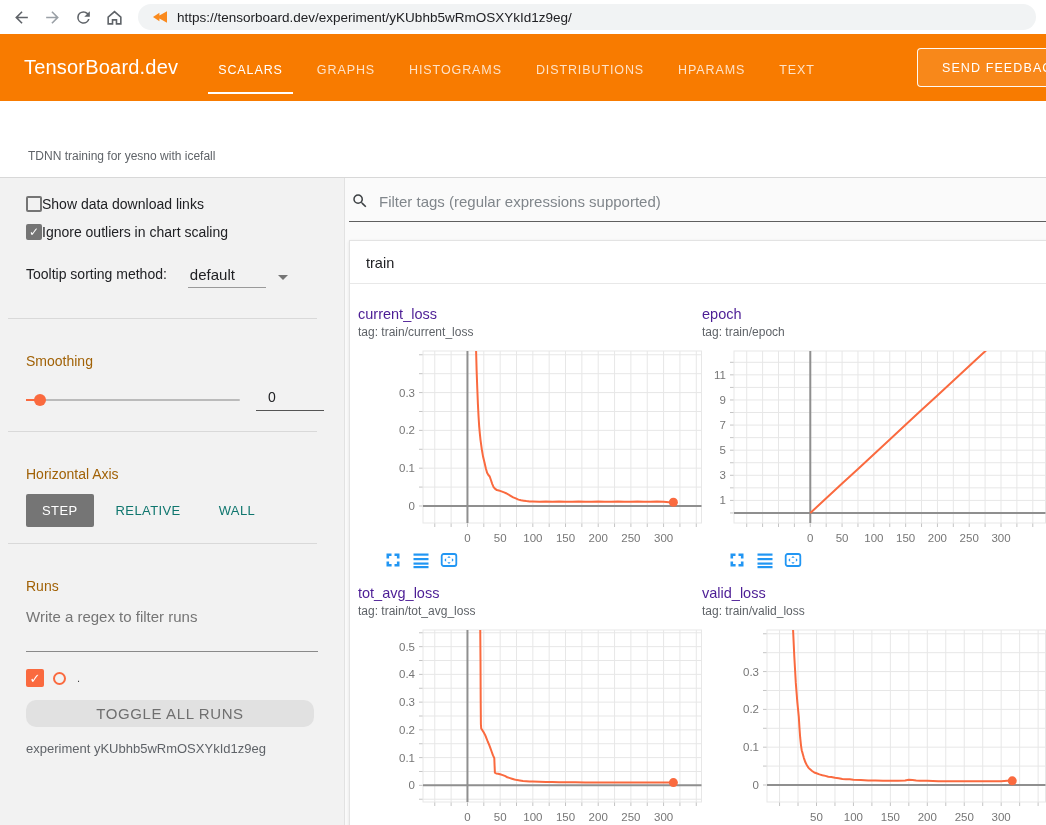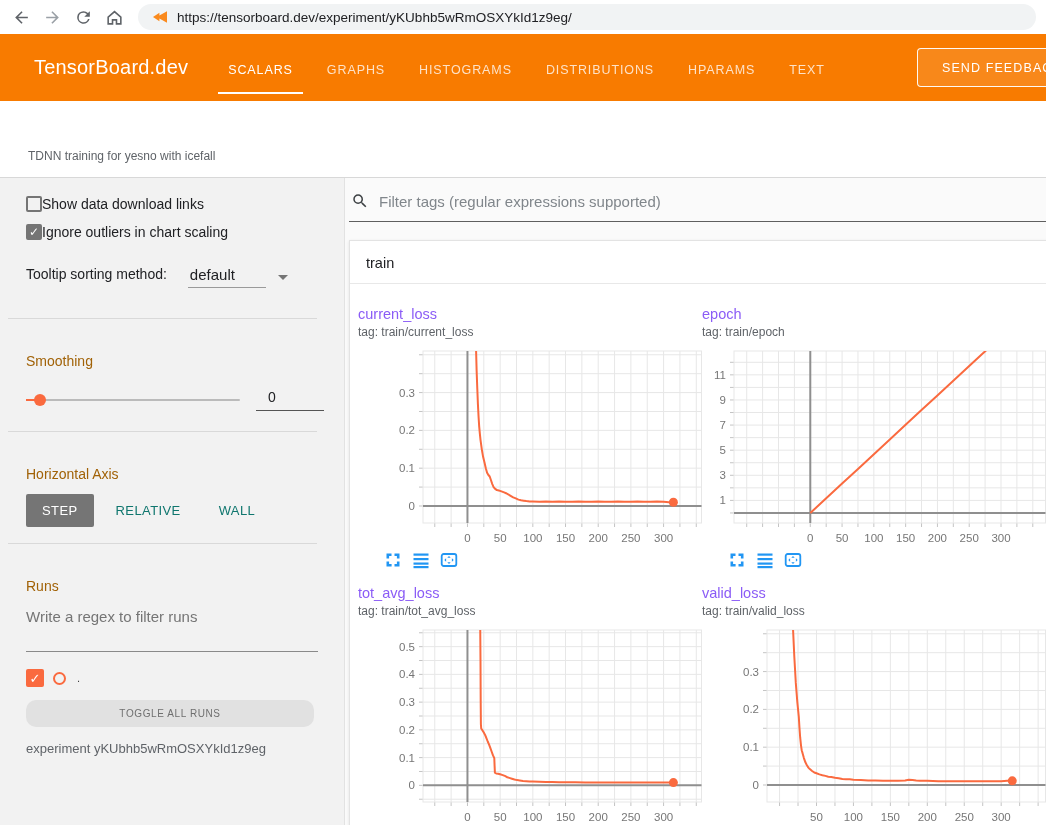--- a/index.html
+++ b/index.html
@@ -10,21 +10,21 @@
   .browser-bar { height:34px; background:#fff; display:flex; align-items:center; padding:0 10px; gap:9px; }
   .nav-ic { width:22px; height:22px; display:flex; align-items:center; justify-content:center; flex:0 0 auto; }
   .nav-ic svg { width:19px; height:19px; }
   .url-pill { flex:1; height:26px; background:#f1f3f4; border-radius:13px; display:flex; align-items:center;
     padding:0 14px; gap:9px; margin-left:4px;text-align:center; }
   .url-text { font-size:13.5px; color:#202124; white-space:nowrap; }
 
   
   .app-header { height:67px; background:var(--header-orange,#f87b00); display:flex; align-items:center;
     padding-left:24px; position:relative; color:#fff; }
-  .brand { font-size:20px; font-weight:500; letter-spacing:.2px; margin-right:40px;margin-left:10px; }
+  .brand { font-size:20px; font-weight:500; letter-spacing:.2px; margin-right:40px; }
   .tabs { display:flex; gap:34px; }
   .tab { font-size:12.5px; font-weight:500; letter-spacing:.9px; color:rgba(255,255,255,.78);
     position:relative; padding:27px 0 23px; cursor:default; }
   .tab.active { color:#fff; }
   .tab.active::after { content:""; position:absolute; left:-10px; right:-10px; bottom:6px; height:2px; background:#fff; }
   .feedback-btn { position:absolute; left:917px; top:14px; width:158px; height:39px;
     border:1px solid rgba(255,255,255,.95); border-radius:4px; background:rgba(255,255,255,.10);
     color:#fff; font-size:12.5px; letter-spacing:1.1px; display:flex; align-items:center; padding-left:24px; }
 
   
@@ -61,34 +61,34 @@
     background:transparent; border:none; font-family:inherit; }
   .axis-btn.active { background:#757575; color:#fff; }
   .runs-filter { margin-top:14px; width:292px; border-bottom:1px solid #8a8a8a; padding-bottom:26px;
     font-size:15px; color:#757575; }
   .run-row { margin-top:16px; display:flex; align-items:center; gap:9px; height:20px; }
   .run-checkbox { width:18px; height:18px; border-radius:2px; background:var(--run-orange,#fa6a3f);
     color:#fff; font-size:13px; display:flex; align-items:center; justify-content:center; }
   .run-circle { width:13px; height:13px; border-radius:50%; border:2.5px solid var(--run-orange,#fa6a3f); }
   .run-name { font-size:11px; color:#424242; margin-left:2px; }
   .toggle-btn { margin-top:12px; width:288px; height:27px; background:#e1e1e1; border:none; border-radius:10px;
-    color:#6f6f6f; font-size:10px; letter-spacing:.6px; font-family:inherit;
+    color:#6f6f6f; font-size:15px; letter-spacing:.6px; font-family:inherit;
     display:flex; align-items:center; justify-content:center; }
   .exp-id { margin-top:14px; font-size:13px; color:#5f6368; }
 
   
   .main { flex:1; background:#fafafa; padding:8px 0 0 4px; overflow:hidden; }
   .filter-row { display:flex; align-items:center; gap:10px; padding:6px 0 11px 2px; border-bottom:1px solid #5f5f5f; }
   .filter-placeholder { font-size:15px; color:#80868b; }
   .card { margin-top:18px; width:762px; background:#fff; border:1px solid #e3e3e3;
     box-shadow:0 1px 3px rgba(0,0,0,.10); }
   .card-header { padding:14px 16px 12px; font-size:14.5px; color:#202124; border-bottom:1px solid #e8e8e8; }
   .charts-grid { display:flex; flex-wrap:wrap; padding:22px 0 0 8px; }
   .tile { width:344px; margin-bottom:16px; }
-  .chart-title { font-size:14.5px; color:#8b5cf6; }
+  .chart-title { font-size:14.5px; color:#4c1d95; }
   .chart-tag { font-size:12px; color:#5f6368; margin-top:3px; }
   .tile svg.plot { display:block; margin-top:8px; }
   .chart-toolbar { display:flex; gap:10px; margin-left:26px; margin-top:4px; }
   .tb-ic { width:18px; height:18px; display:flex; }
   .tb-ic svg { width:18px; height:18px; }
 </style>
 </head>
 <body>
 
 <div class="browser-bar">

